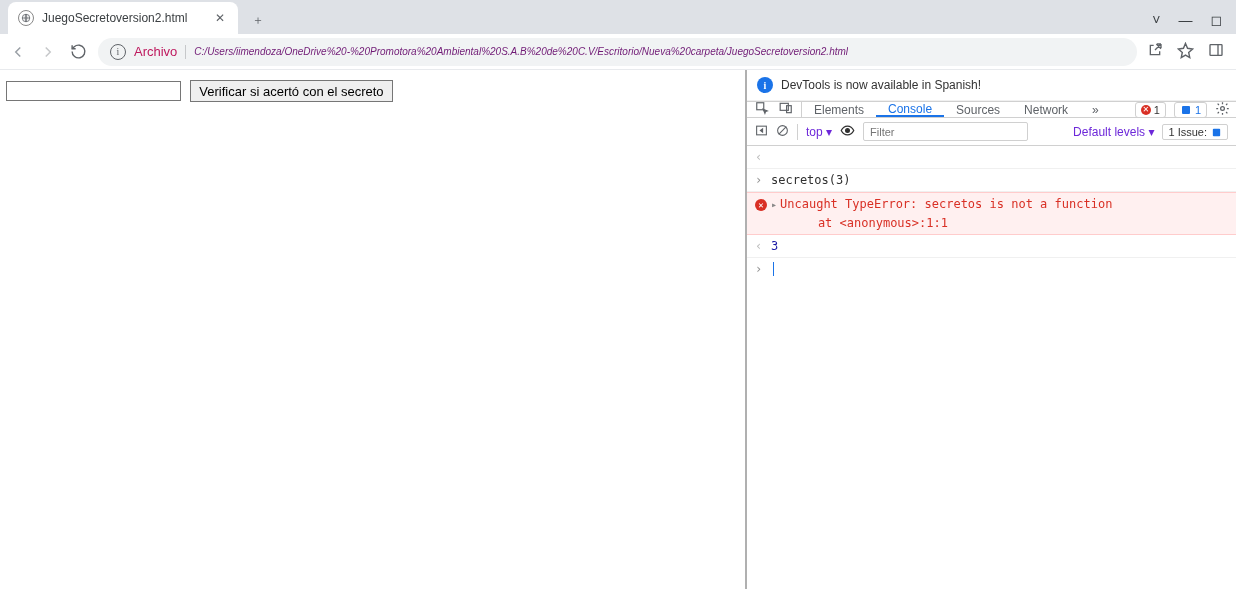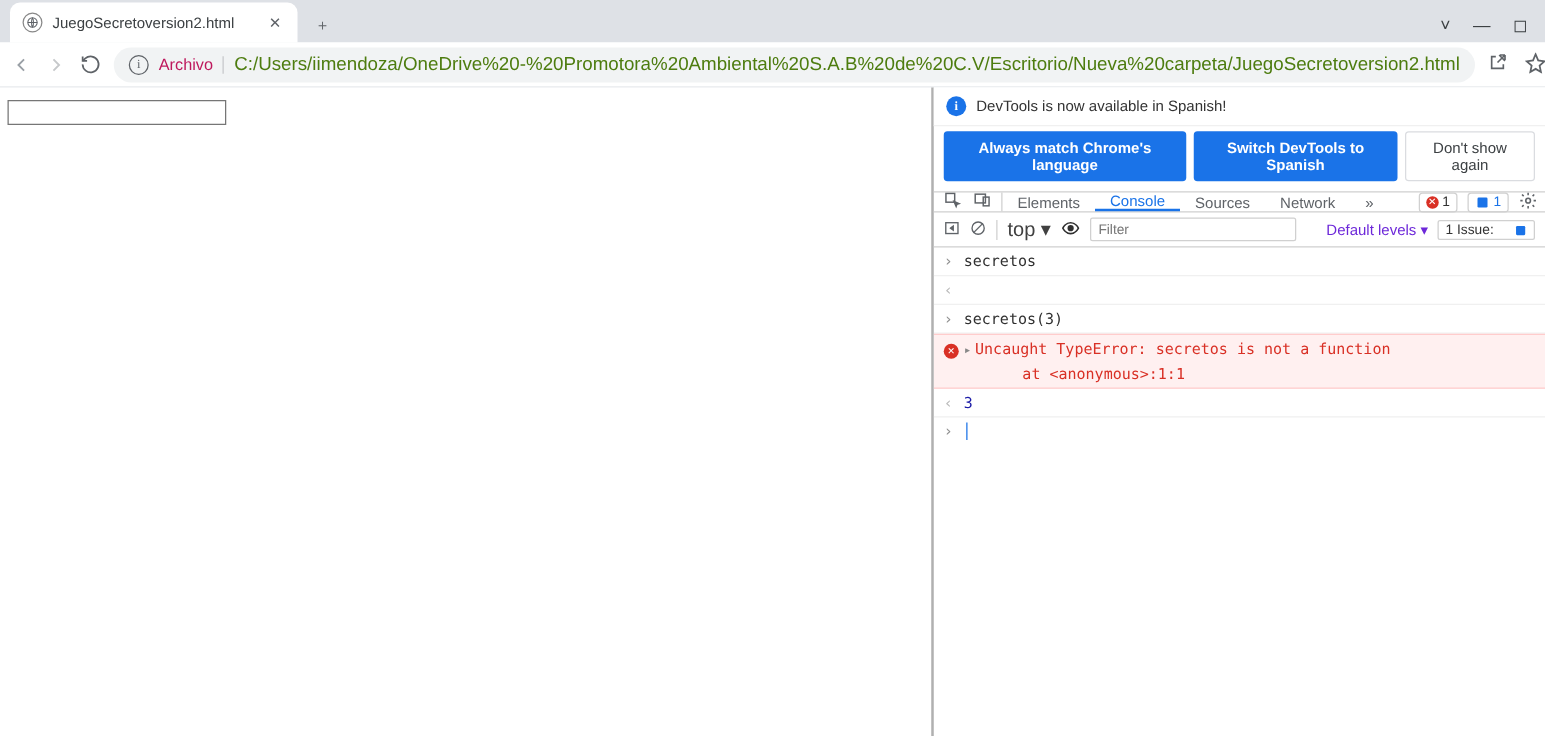--- a/index.html
+++ b/index.html
@@ -17,21 +17,21 @@
 .win-controls span { color:#3c4043; font-size:14px; }
 
 
 .toolbar { height: 36px; background:#fff; border-bottom:1px solid #e8eaed; display:flex; align-items:center; padding:0 8px; gap:10px; }
 .navbtn { width:20px; height:20px; color:#9aa0a6; display:flex;align-items:center;justify-content:center; }
 .navbtn.active { color:#5f6368; }
 .omnibox { flex:1.2; height:28px; background:#f1f3f4; border-radius:14px; display:flex; align-items:center; padding:0 12px; gap:8px; max-width:1090px; }
 .omnibox .info { width:16px; height:16px; color:#5f6368; display:flex;align-items:center;justify-content:center; border:1px solid #5f6368; border-radius:50%; font-size:10px; font-family:Georgia,serif; }
 .omnibox .label { color:#be185d; font-size:13px; }
 .omnibox .sep { width:1px; height:14px; background:#c6c8ca; }
-.omnibox .url { color:#4d7c0f; font-size:15px; white-space:nowrap; overflow:hidden; }
+.omnibox .url { color:#701a75; font-size:10px; white-space:nowrap; overflow:hidden;font-style:italic; }
 .tool-icons { display:flex; gap:14px; padding-right:4px; align-items:center; }
 .tool-icons span { color:#5f6368; }
 
 
 .main { display:flex; height:calc(589px - 34px - 36px); }
 .page { flex:1; padding:10px 6px; border-right:2px solid #b0b0b0; }
 .page input[type=text] { width:175px; height:20px; border:1px solid #767676; padding:1px 3px; font-size:13px; }
 .page button { height:22px; font-size:13px; padding:1px 8px; border:1px solid #767676; background:#efefef; margin-left:6px; font-family:inherit; }
 
 
@@ -48,25 +48,25 @@
 .dt-tabs .tab-item { padding:0 12px; color:#5f6368; font-size:12px; display:flex; align-items:center; height:100%; cursor:pointer; }
 .dt-tabs .tab-item.active { color:#1a73e8; border-bottom:2px solid #1a73e8; }
 .dt-tabs .right { margin-left:auto; display:flex; align-items:center; gap:8px; padding-right:6px; }
 .badge-err { display:flex; align-items:center; gap:3px; border:1px solid #d0d0d0; border-radius:3px; padding:1px 5px; font-size:11px; }
 .badge-err .dot { width:10px;height:10px; background:#d93025; border-radius:50%; color:#fff; font-size:8px; display:flex;align-items:center;justify-content:center; }
 .badge-issue { display:flex;align-items:center; gap:3px; border:1px solid #d0d0d0; border-radius:3px; padding:1px 5px; font-size:11px; color:#1a73e8; }
 
 .dt-filter { height:28px; border-bottom:1px solid #d0d0d0; display:flex; align-items:center; gap:8px; padding:0 8px; }
 .dt-filter .icon { color:#5f6368; }
 .dt-filter .sep2 { width:1px; height:16px; background:#d0d0d0; }
-.dt-filter .ctx { color:#404040; font-size:16px; }
+.dt-filter .ctx { color:#6d28d9; font-size:12px; }
 .dt-filter .eye { color:#303030; }
 .dt-filter input { flex:1; border:1px solid #d0d0d0; height:19px; padding:0 6px; font-size:11px; border-radius:2px; max-width:165px; }
 .dt-filter .levels { color:#6d28d9; font-size:12px; margin-left:auto; }
-.dt-filter .issues { border:1px solid #d0d0d0; padding:1px 5px; font-size:11px; border-radius:2px; display:flex; align-items:flex-end; gap:16px;}
+.dt-filter .issues { border:1px solid #d0d0d0; padding:1px 5px; font-size:11px; border-radius:2px; display:flex; align-items:flex-end; gap:4px;}
 
 .console-body { flex:1; overflow:auto; font-family:Consolas,Menlo,monospace; font-size:12px; }
 .row { display:flex; padding:2px 8px; border-bottom:1px solid #f0f0f0; line-height:18px; }
 .row.err { background:#fff0f0; border-top:1px solid #fcc; border-bottom:1px solid #fcc; }
 .gutter { width:16px; flex-shrink:0; color:#919191; }
 .gutter.in::before { content:"›"; color:#919191; }
 .gutter.out::before { content:"‹"; color:#bbb; }
 .gutter.none { }
 .content { flex:1; white-space:pre; }
 .c-cmd { color:#303030; }
@@ -135,31 +135,27 @@
     <span><svg width="16" height="16" viewBox="0 0 24 24" fill="none" stroke="#5f6368" stroke-width="2">
           <rect x="3" y="4" width="18" height="16" rx="1"></rect>
           <path d="M15 4v16" fill="#5f6368"></path>
         </svg></span>
   </div>
 </div>
 
 <div class="main">
   <div class="page">
     <input type="text" value="" style="">
+    <button>Verificar si acertó con el secreto</button>
   </div>
 
   <div class="devtools">
     <div class="dt-banner">
       <span class="info-icon">i</span>
       <span>DevTools is now available in Spanish!</span>
-    </div>
-    <div class="dt-buttons">
-      <button class="btn-primary">Always match Chrome's language</button>
-      <button class="btn-primary">Switch DevTools to Spanish</button>
-      <button class="btn-secondary">Don't show again</button>
     </div>
 
     <div class="dt-tabs">
       <div class="icongrp">
         <span><svg width="14" height="14" viewBox="0 0 24 24" fill="none" stroke="#5f6368" stroke-width="2">
               <rect x="3" y="3" width="12" height="12"></rect>
               <path d="M14 14l7 3-3 1-1 3-3-7z" fill="#5f6368"></path>
             </svg></span>
         <span><svg width="14" height="14" viewBox="0 0 24 24" fill="none" stroke="#5f6368" stroke-width="2">
               <rect x="2" y="4" width="14" height="12"></rect>
@@ -211,24 +207,20 @@
       <span class="issues">
           <span>1 Issue:</span> 
           <svg width="11" height="11" viewBox="0 0 24 24" fill="#1a73e8">
             <rect x="4" y="4" width="16" height="16" rx="2"></rect>
           </svg>
         </span>
     </div>
 
     <div class="console-body">
       <div class="row">
-          <span class="gutter in"></span>
-          <span class="content c-cmd">secretos</span>
-        </div>
-      <div class="row">
           <span class="gutter out"></span>
         </div>
       <div class="row">
           <span class="gutter in"></span>
           <span class="content c-cmd">secretos(3)</span>
         </div>
       <div class="row err">
           <span class="gutter none"><span class="err-icon">✕</span></span>
           <span class="content"><span class="tri"></span><span class="c-err">Uncaught TypeError: secretos is not a function</span>
 <span class="c-err-sub">    at &lt;anonymous&gt;:1:1</span></span>

